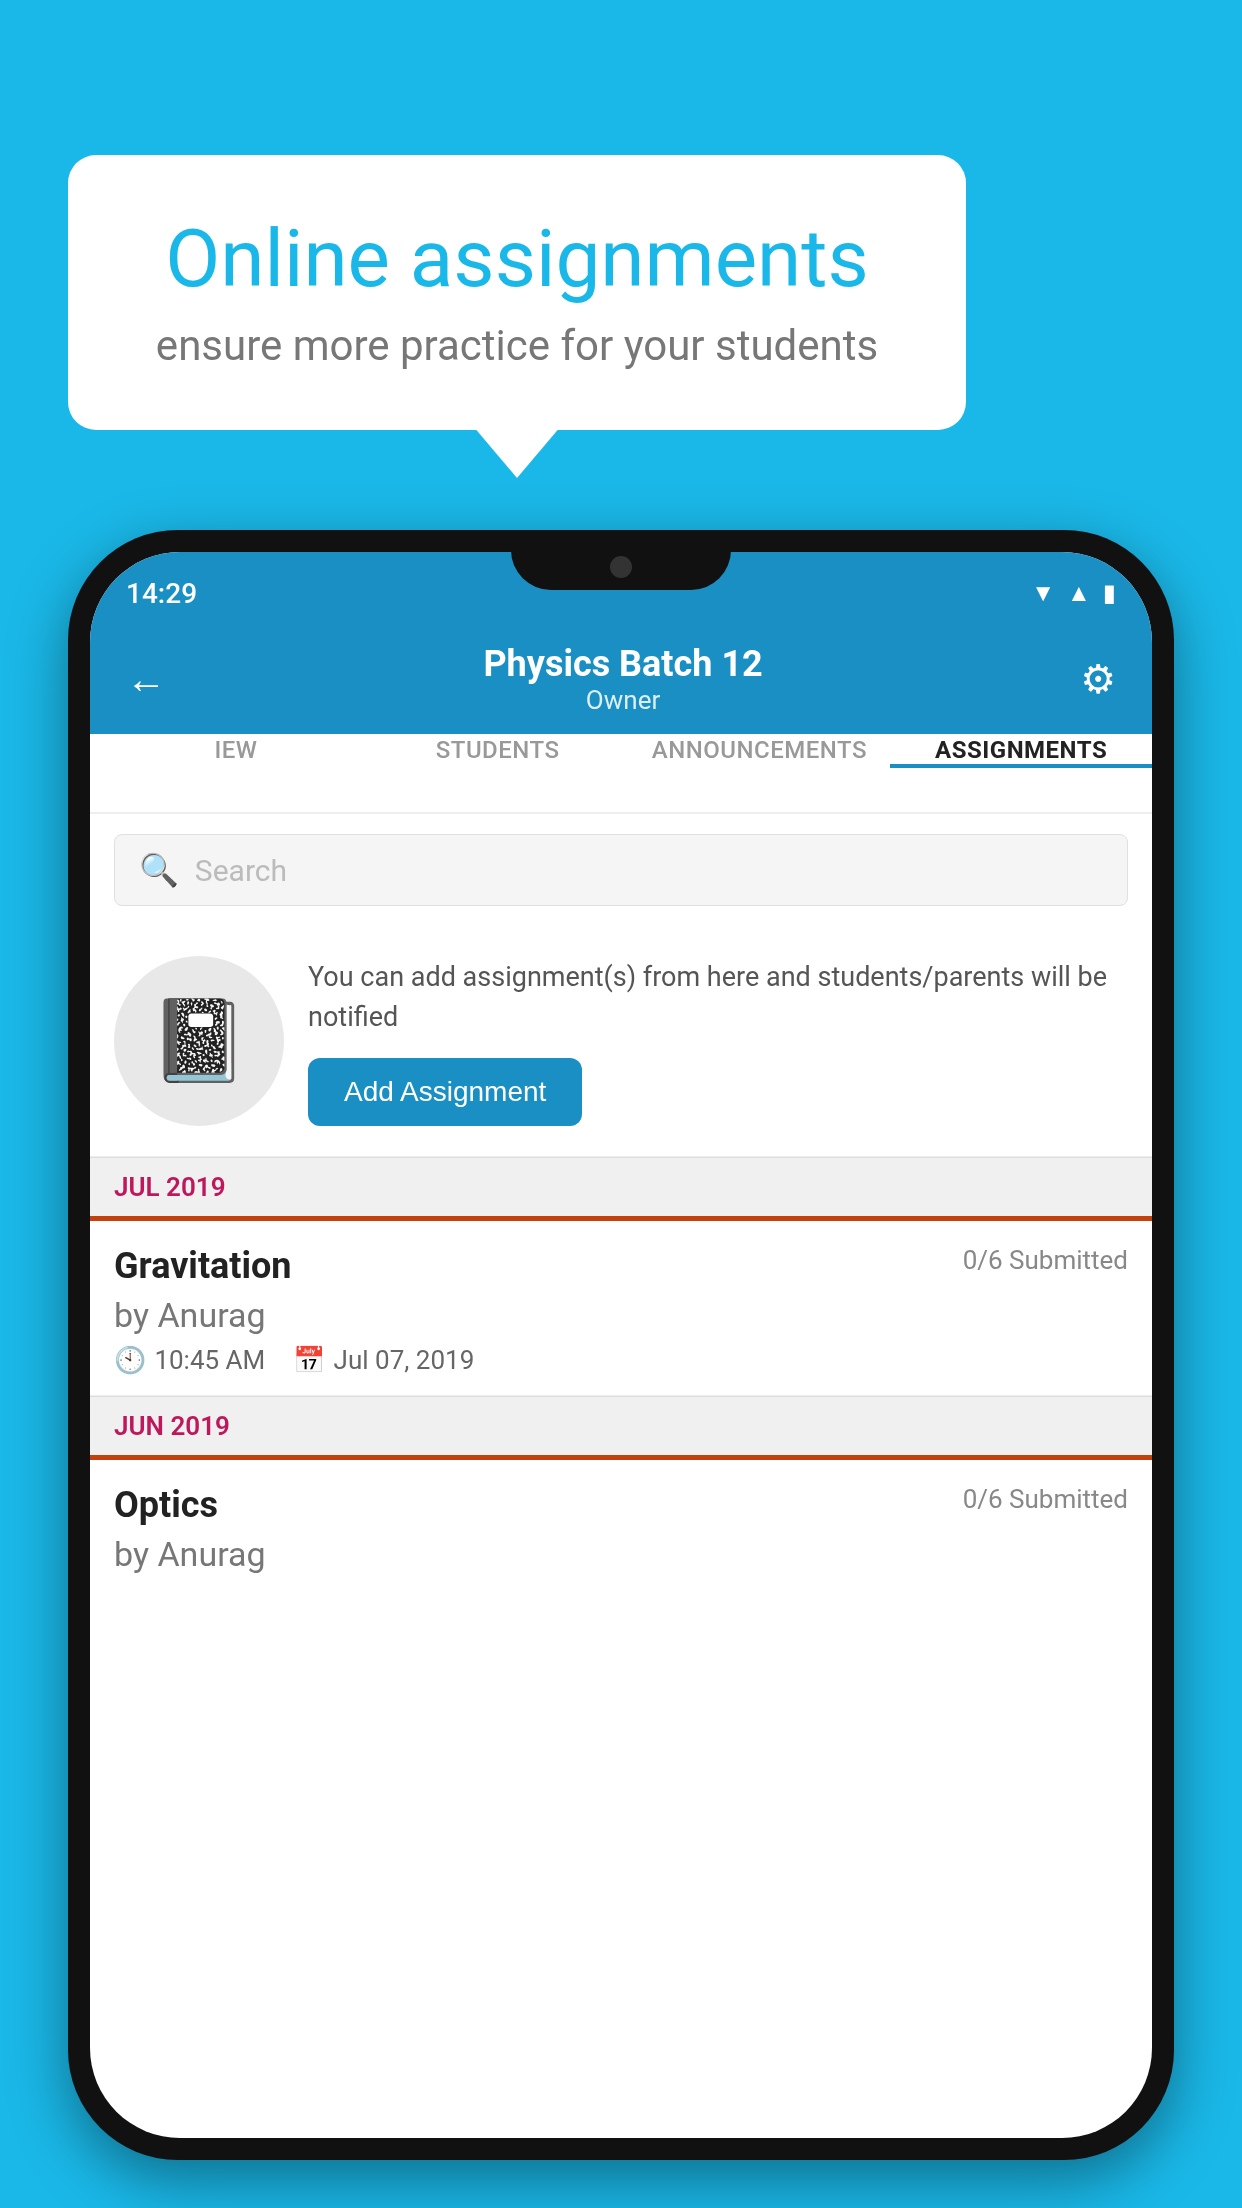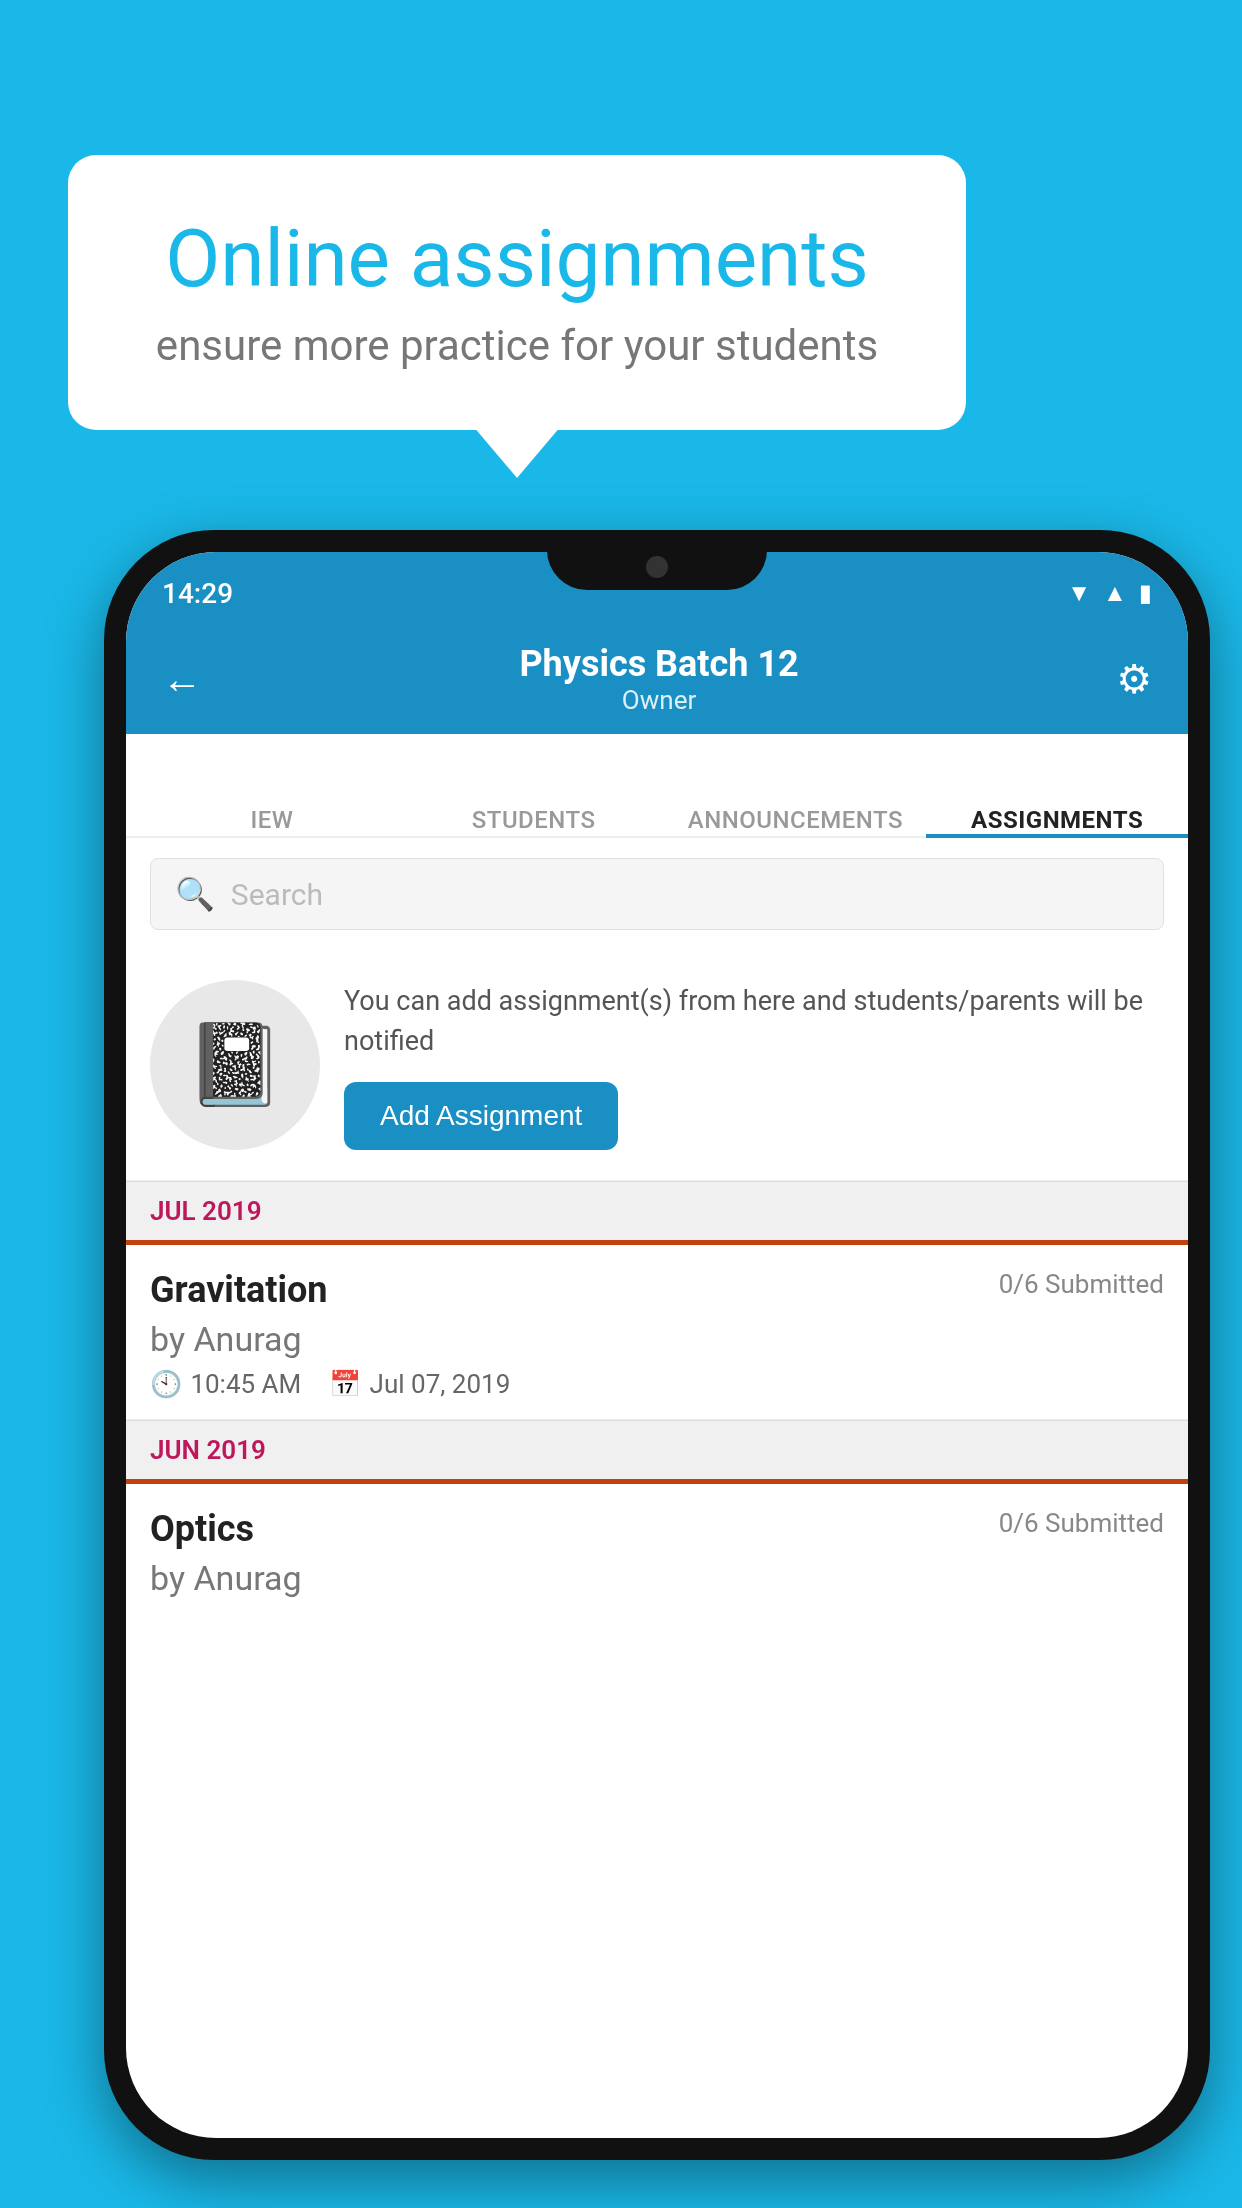--- a/index.html
+++ b/index.html
@@ -60,21 +60,20 @@
       height: 1630px;
     }
     .phone-outer {
       width: 100%;
       height: 100%;
       background: #111;
       border-radius: 110px;
       position: relative;
       box-shadow: 0 20px 60px rgba(0,0,0,0.4);
       overflow: hidden;
-      margin-left: 36px;
     }
     .phone-inner {
       position: absolute;
       top: 22px;
       left: 22px;
       right: 22px;
       bottom: 22px;
       background: white;
       border-radius: 90px;
       overflow: hidden;
@@ -158,22 +157,22 @@
     .header-gear {
       color: white;
       font-size: 40px;
     }
 
     
     .tabs-row {
       display: flex;
       background: white;
       border-bottom: 2px solid #eee;
-      height: 104px;
-      align-items: flex-end;
+      height: 80px;
+      align-items: flex-start;
       padding-left: 15px;
     }
     .tab-item {
       flex: 1;
       display: flex;
       align-items: center;
       justify-content: center;
       font-size: 24px;
       color: #999;
       font-weight: 500;

